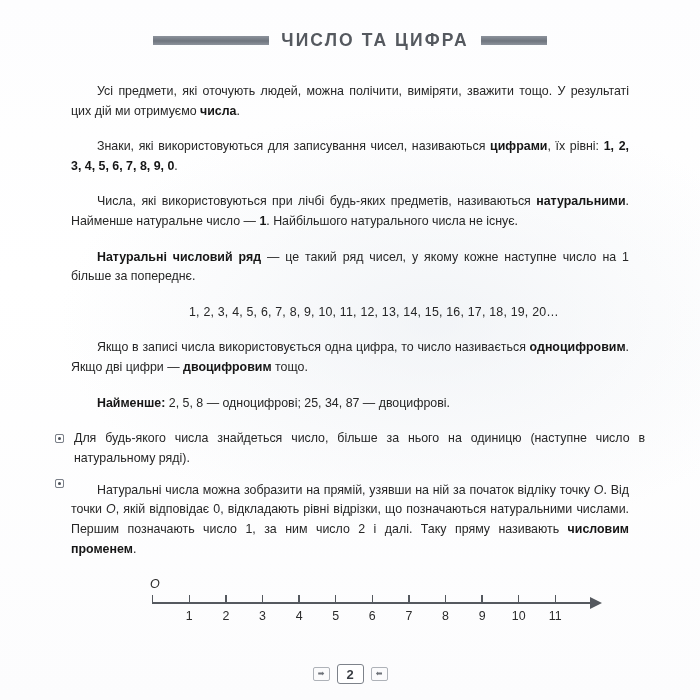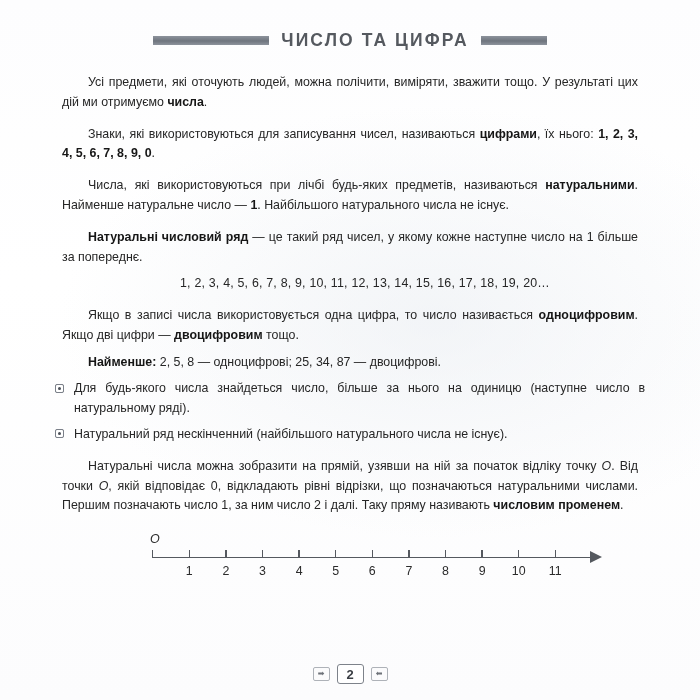--- a/index.html
+++ b/index.html
@@ -50,21 +50,21 @@
   }
 
   
   .content {
     padding-top: 7px;
     font-size: 12.4px;
     line-height: 19.6px;
     color: #262626;
   }
   p.para {
-    margin: 7px;
+    margin: 16px;
     text-align: justify;
     text-justify: inter-word;
   }
   p.indent { text-indent: 26px; }
   p.gap { margin-top: 12.5px; }
   p.tight { margin-top: 0; }
   b { font-weight: bold; color: #161616; }
   .series {
     margin: 4px 0 0 0;
     padding-left: 118px;
@@ -213,21 +213,21 @@
   <div class="chapter-header">
     <div class="rule rule-left"></div>
     <div class="chapter-title">ЧИСЛО ТА ЦИФРА</div>
     <div class="rule rule-right"></div>
   </div>
 
   <div class="content">
 
     <p class="para indent"><span>Усі предмети, які оточують людей, можна полічити, виміряти, зважити тощо. У результаті цих дій ми отримуємо </span><b>числа</b><span>.</span></p>
 
-    <p class="para indent gap"><span>Знаки, які використовуються для записування чисел, називаються </span><b>цифрами</b><span>, їх нього: </span><b>1, 2, 3, 4, 5, 6, 7, 8, 9, 0</b><span>.</span></p>
+    <p class="para indent gap"><span>Знаки, які використовуються для записування чисел, називаються </span><b>цифрами</b><span>, їх рівні: </span><b>1, 2, 3, 4, 5, 6, 7, 8, 9, 0</b><span>.</span></p>
 
     <p class="para indent gap"><span>Числа, які використовуються при лічбі будь-яких предметів, називаються </span><b>натуральними</b><span>. Найменше натуральне число — </span><b>1</b><span>. Найбільшого натурального числа не існує.</span></p>
 
 
     <p class="para indent gap"><b>Натуральні числовий ряд</b><span> — це такий ряд чисел, у якому кожне наступне число на 1 більше за попереднє.</span></p>
 
     <p class="para series">1, 2, 3, 4, 5, 6, 7, 8, 9, 10, 11, 12, 13, 14, 15, 16, 17, 18, 19, 20…</p>
 
     <p class="para indent gap"><span>Якщо в записі числа використовується одна цифра, то число називається </span><b>одноцифровим</b><span>. Якщо дві цифри — </span><b>двоцифровим</b><span> тощо.</span></p>
 
@@ -240,21 +240,20 @@
       </li>
       <li>
         <span class="bullet-sq"></span>
         <span>Для будь-якого числа знайдеться число, більше за нього на одиницю (наступне число в натуральному ряді).</span>
       </li>
       <li>
         <span class="bullet-sq"></span>
       </li>
       <li>
         <span class="bullet-sq"></span>
-        <span>Натуральний ряд нескінченний (найбільшого натурального числа не існує).</span>
       </li>
     </ul>
 
     <p class="para indent gap"><span>Натуральні числа можна зобразити на прямій, узявши на ній за початок відліку точку </span><span class="ital">O</span><span>. Від точки </span><span class="ital">O</span><span>, якій відповідає 0, відкладають рівні відрізки, що позначаються натуральними числами. Першим позначають число 1, за ним число 2 і далі. Таку пряму називають </span><b>числовим променем</b><span>.</span></p>
 
     <div class="numline-wrap">
       <div class="origin-label">O</div>
       <div class="axis"></div>
       <div class="arrowhead"></div>
       <div id="ticks">

